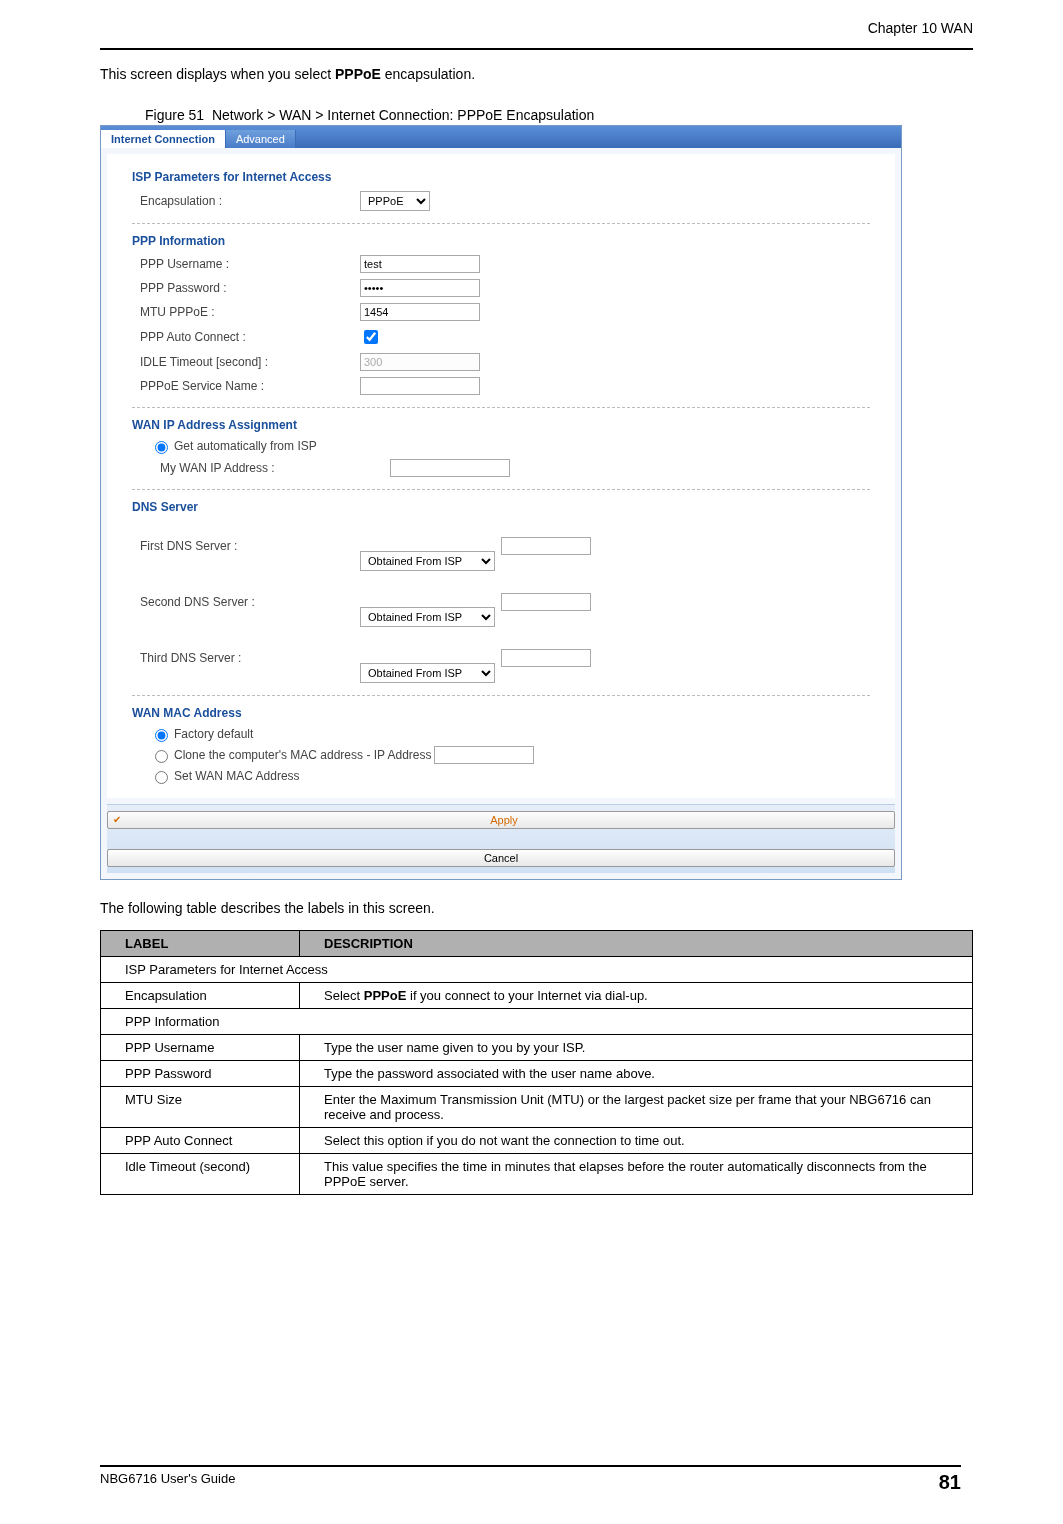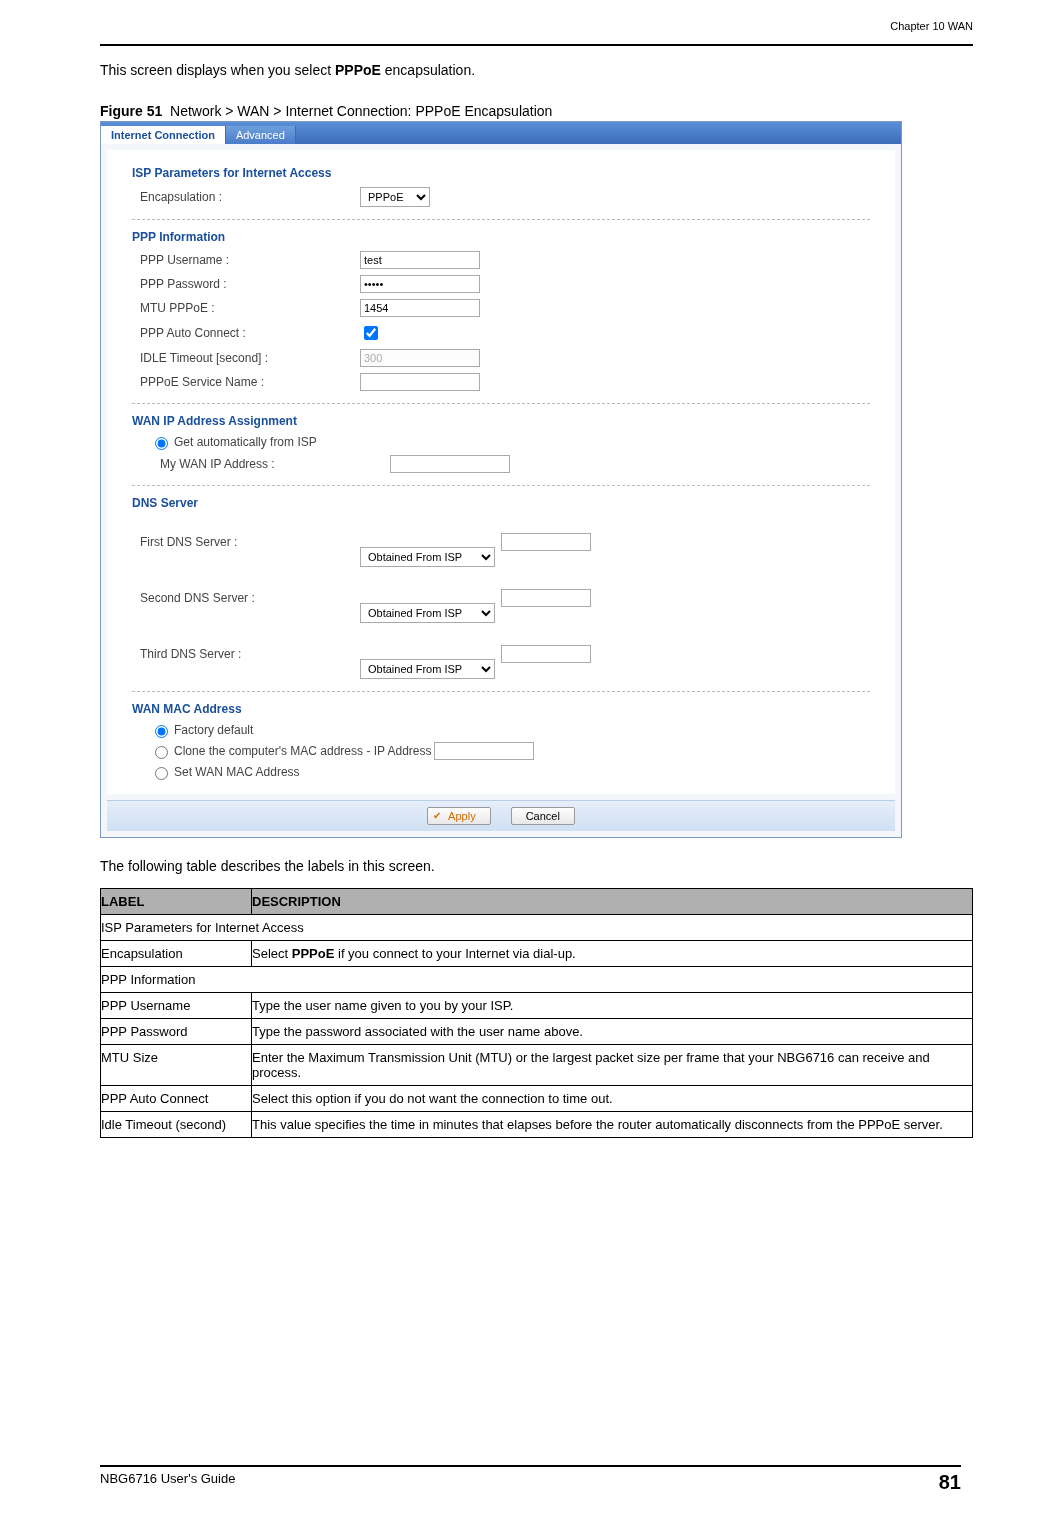--- a/index.html
+++ b/index.html
@@ -17,32 +17,32 @@
     box-sizing: border-box;
     padding: 20px 90px 30px 100px;
   }
   .header-bar {
     border-top: 2px solid #000;
     margin-top: 10px;
     position: relative;
   }
   .header-text {
     text-align: right;
-    font-size: 11px;
+    font-size: 14px;
     padding-bottom: 2px;
   }
   .intro {
     margin-top: 16px;
     font-size: 14px;
   }
   .figure-caption {
     margin-top: 25px;
     font-size: 14px;
   }
-  .figure-caption b { font-weight: bold; }
+  .figure-caption b { font-weight: normal; margin-left: 45px; }
   .screenshot {
     border: 1px solid #7a9ac4;
     background: #f3f7fb;
     width: 800px;
     margin-top: 2px;
     font-family: Arial, sans-serif;
     font-size: 12px;
     color: #333;
   }
   .tabs {
@@ -106,20 +106,21 @@
   .radio-row input { margin-right: 6px; }
   .chk { width:14px; height:14px; }
   .btn-bar {
     background: linear-gradient(#e6eef9, #cfe0f3);
     display: flex;
     justify-content: center;
     gap: 20px;
     padding: 6px 0;
     border-top: 1px solid #b8cde6;
     margin: 0 6px 6px 6px;
+    flex-direction: column;
   }
   .btn {
     background: linear-gradient(#fefefe, #e8e8e8);
     border: 1px solid #999;
     padding: 2px 14px;
     font-size: 11px;
     cursor: pointer;
     border-radius: 2px;
   }
   .btn.apply { color: #d46a00; padding-left: 20px; position: relative; }
@@ -129,21 +130,21 @@
   .after-text { margin-top: 20px; font-size: 14px; }
   .table-caption { margin-top: 20px; font-size: 14px; }
   table.desc {
     border-collapse: collapse;
     width: 100%;
     margin-top: 2px;
     font-size: 13px;
   }
   table.desc th, table.desc td {
     border: 1px solid #000;
-    padding: 5px 0;
+    padding: 5px 24px;
     text-align: left;
     vertical-align: top;
   }
   table.desc th {
     background: #b0b0b0;
     font-weight: bold;
   }
   .footer {
     position: absolute;
     bottom: 30px;

